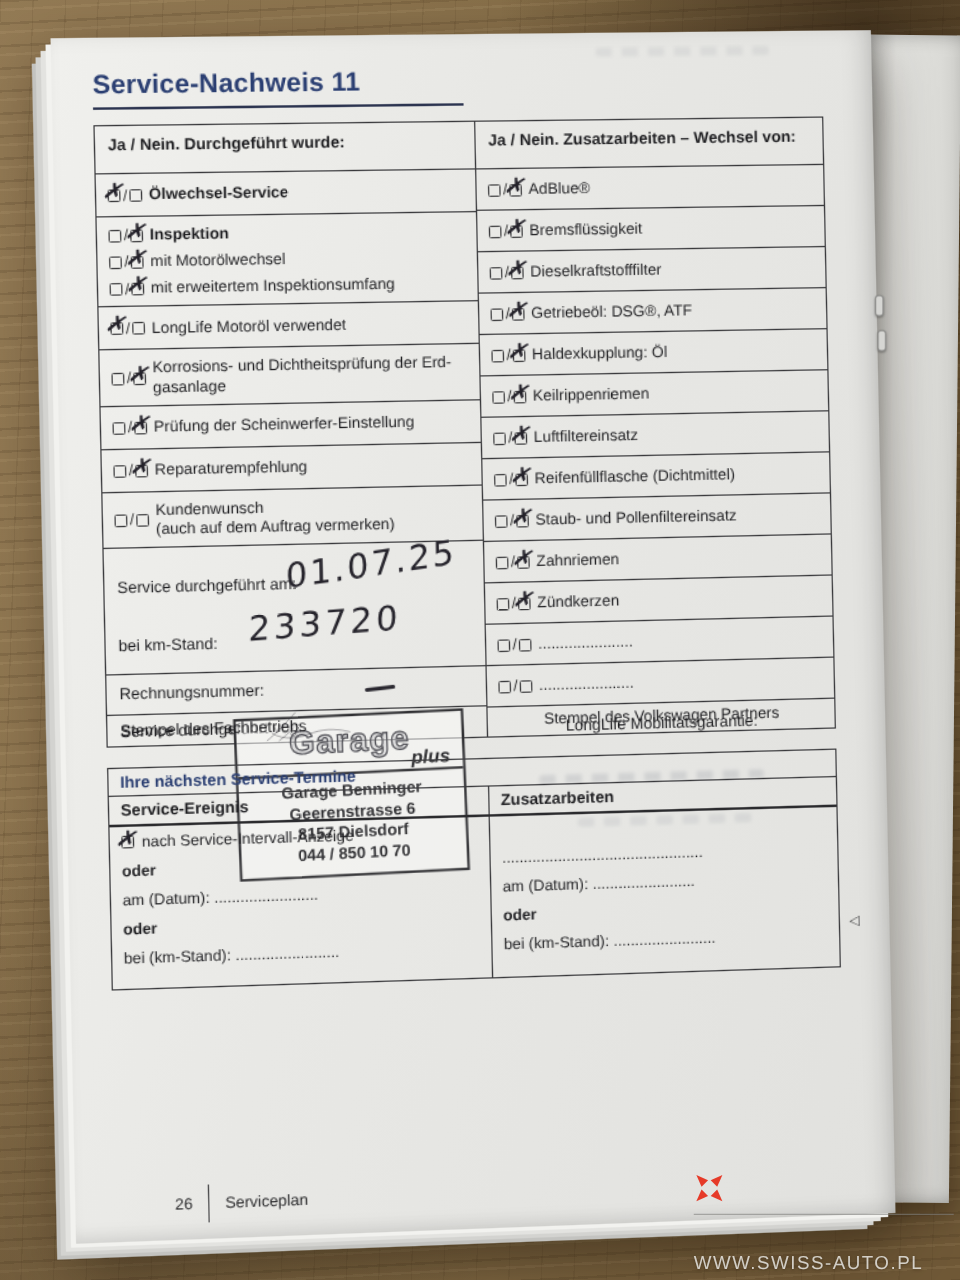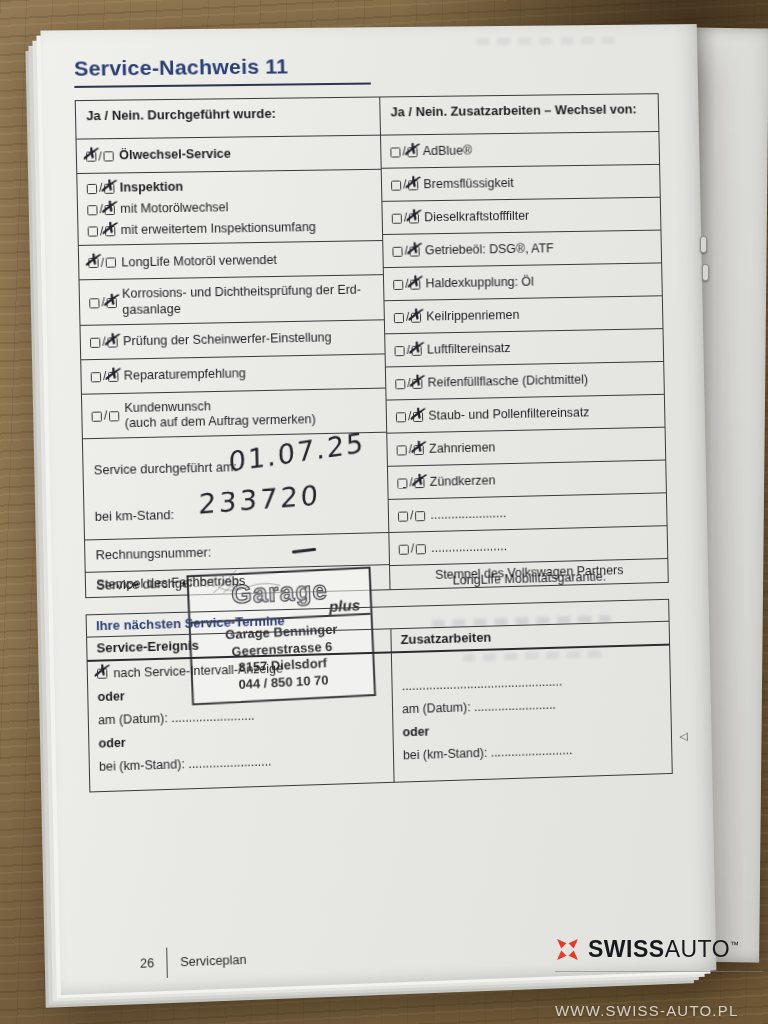--- a/index.html
+++ b/index.html
@@ -404,17 +404,16 @@
 <div class="brand">
   <div class="brand-row">
     <svg width="25" height="25" viewBox="0 0 24 24">
       <g fill="#e63a28">
         <polygon points="2,2 11,6 6,11"></polygon>
         <polygon points="22,2 13,6 18,11"></polygon>
         <polygon points="2,22 11,18 6,13"></polygon>
         <polygon points="22,22 13,18 18,13"></polygon>
       </g>
     </svg>
-    <span class="brand-name"><span class="strong">SWISS</span><span>AUTO</span><span class="tm">™</span></span>
   </div>
   <div class="brand-line"></div>
   <div class="brand-url">WWW.SWISS-AUTO.PL</div>
 </div>
 
 </body></html>

